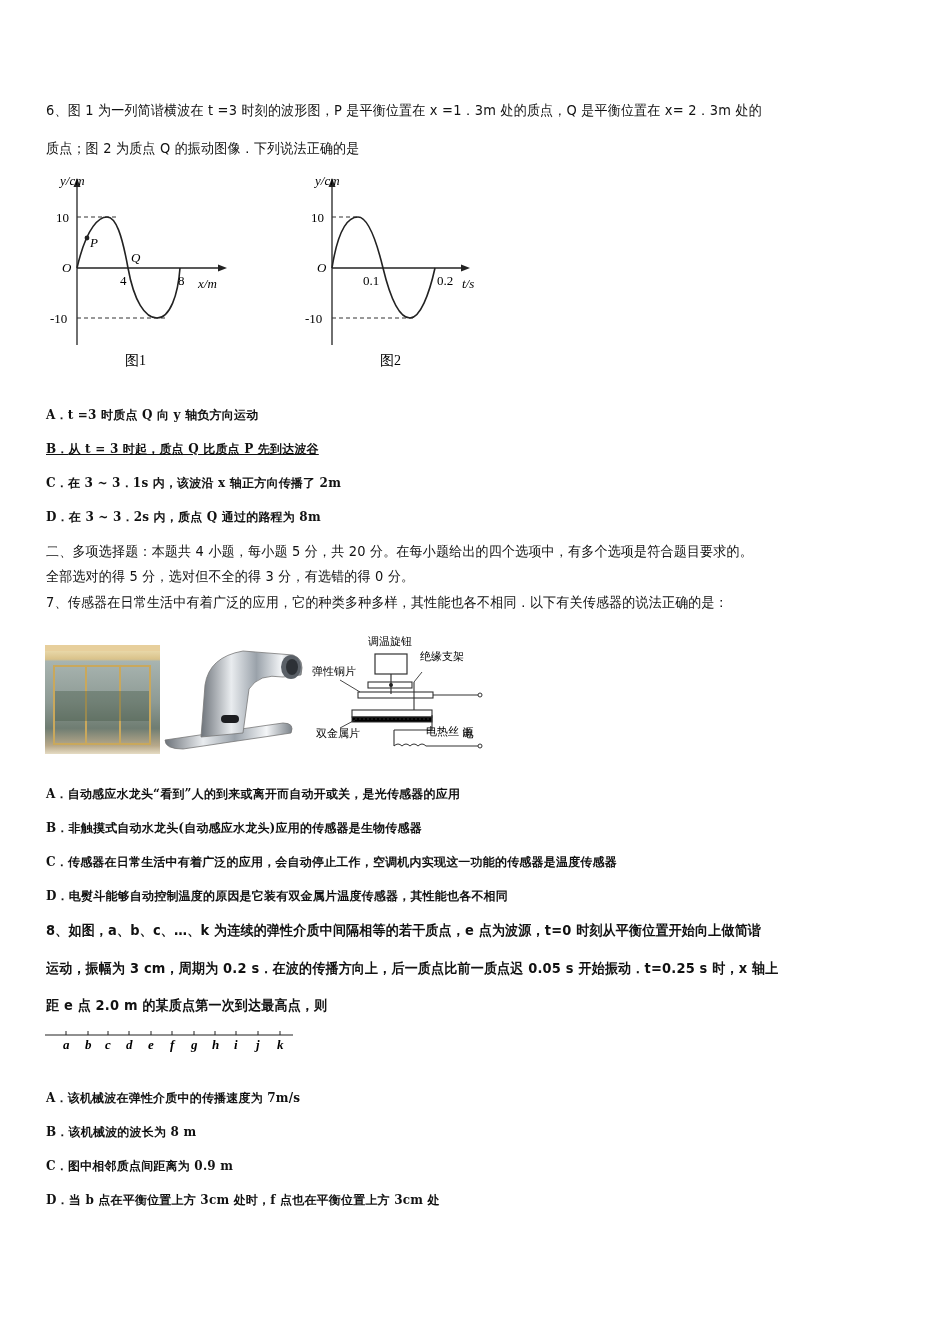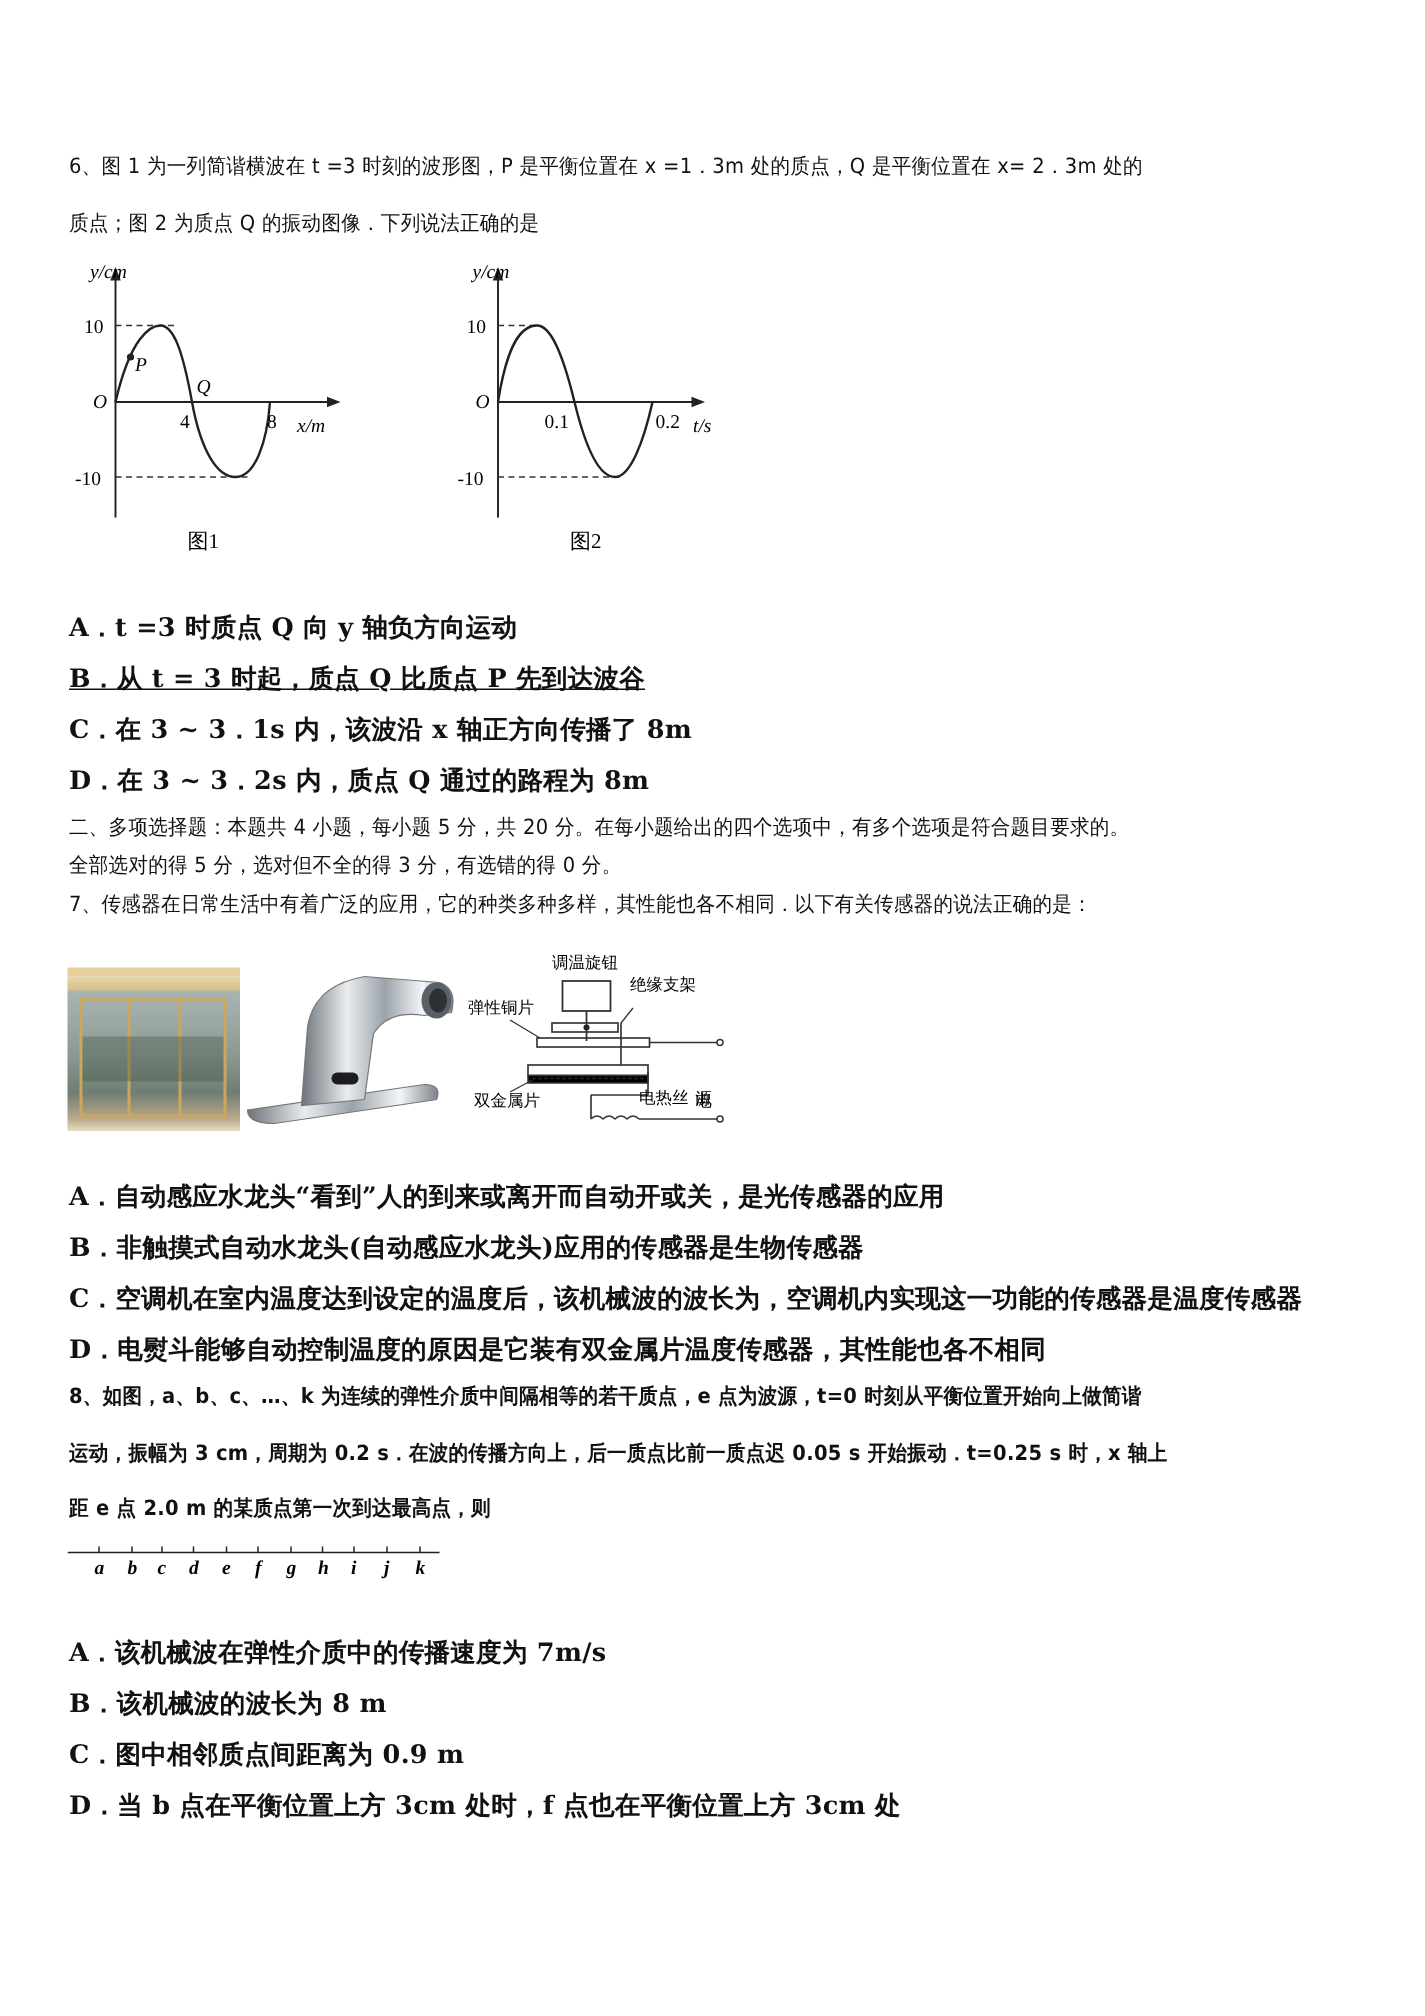--- a/index.html
+++ b/index.html
@@ -1,18 +1,18 @@
 <!DOCTYPE html>
 <html><head>
 <meta charset="utf-8">
 <style>
   html, body { margin: 0; padding: 0; background: #ffffff; }
   body { width: 950px; height: 1344px; position: relative; overflow: hidden;
          font-family: "DejaVu Serif", "Liberation Serif", serif; color: #111; }
-  .line { position: absolute; left: 46px; font-size: 17px; white-space: nowrap; letter-spacing: 0.2px; }
+  .line { position: absolute; left: 46px; font-size: 12px; white-space: nowrap; letter-spacing: 0.2px; }
   .bold { font-weight: bold; }
   .cond { font-family: "DejaVu Sans", "Liberation Sans", sans-serif; font-size: 14px; transform-origin: left center; transform: scaleX(0.93); }
   .fig { position: absolute; }
   .fig svg text { font-family: "Liberation Serif", "DejaVu Serif", serif; }
   .photo { position: absolute; }
 </style>
 </head>
 <body>
 
 <div class="line cond" style="top:102px;">6、图 1 为一列简谐横波在 t =3 时刻的波形图，P 是平衡位置在 x =1．3m 处的质点，Q 是平衡位置在 x= 2．3m 处的</div>
@@ -56,21 +56,21 @@
     <text x="12" y="97" font-size="13" font-style="italic">O</text>
     <text x="58" y="110" font-size="13">0.1</text>
     <text x="132" y="110" font-size="13">0.2</text>
     <text x="157" y="113" font-size="13" font-style="italic">t/s</text>
     <text x="75" y="190" font-size="14">图2</text>
   </svg>
 </div>
 
 <div class="line bold" style="top:407px;"><span>A．</span><span>t =3 时质点 Q 向 y 轴负方向运动</span></div>
 <div class="line bold" style="top:441px;text-decoration:underline;"><span>B．</span><span>从 t = 3 时起，质点 Q 比质点 P 先到达波谷</span></div>
-<div class="line bold" style="top:475px;"><span>C．</span><span>在 3 ~ 3．1s 内，该波沿 x 轴正方向传播了 8m</span></div>
+<div class="line bold" style="top:475px;"><span>C．</span><span>在 3 ~ 3．1s 内，该波沿 x 轴正方向传播了 2m</span></div>
 <div class="line bold" style="top:509px;"><span>D．</span><span>在 3 ~ 3．2s 内，质点 Q 通过的路程为 8m</span></div>
 
 <div class="line cond" style="top:543px;">二、多项选择题：本题共 4 小题，每小题 5 分，共 20 分。在每小题给出的四个选项中，有多个选项是符合题目要求的。</div>
 <div class="line cond" style="top:568px;">全部选对的得 5 分，选对但不全的得 3 分，有选错的得 0 分。</div>
 
 <div class="line cond" style="top:594px;">7、传感器在日常生活中有着广泛的应用，它的种类多种多样，其性能也各不相同．以下有关传感器的说法正确的是：</div>
 
 <div class="photo" style="left:45px; top:645px; width:115px; height:103px; background:linear-gradient(#e8d7a8 0%, #d9c28a 8%, #a8b4b0 10%, #8d9a94 50%, #6f7d72 75%, #b8a98a 92%, #e6dcc4 100%); border-top:6px solid #e7cf9c;">
   <div style="position:absolute; left:8px; top:14px; width:98px; height:80px; border:2px solid #c9a85c; box-sizing:border-box;"></div>
   <div style="position:absolute; left:40px; top:14px; width:2px; height:80px; background:#c9a85c;"></div>
@@ -123,21 +123,21 @@
     <text x="110" y="30" font-size="11" font-family="DejaVu Sans, sans-serif">绝缘支架</text>
     <text x="2" y="45" font-size="11" font-family="DejaVu Sans, sans-serif">弹性铜片</text>
     <text x="6" y="107" font-size="11" font-family="DejaVu Sans, sans-serif">双金属片</text>
     <text x="116" y="105" font-size="11" font-family="DejaVu Sans, sans-serif">电热丝</text>
     <text x="158" y="88" font-size="11" font-family="DejaVu Sans, sans-serif" writing-mode="tb">电源</text>
   </svg>
 </div>
 
 <div class="line bold" style="top:786px;"><span>A．</span><span>自动感应水龙头“看到”人的到来或离开而自动开或关，是光传感器的应用</span></div>
 <div class="line bold" style="top:820px;"><span>B．</span><span>非触摸式自动水龙头(自动感应水龙头)应用的传感器是生物传感器</span></div>
-<div class="line bold" style="top:854px;"><span>C．</span><span>空调机在室内温度达到设定的温度后，该机械波的波长为，空调机内实现这一功能的传感器是温度传感器</span></div>
+<div class="line bold" style="top:854px;"><span>C．</span><span>传感器在日常生活中有着广泛的应用，会自动停止工作，空调机内实现这一功能的传感器是温度传感器</span></div>
 <div class="line bold" style="top:888px;"><span>D．</span><span>电熨斗能够自动控制温度的原因是它装有双金属片温度传感器，其性能也各不相同</span></div>
 
 <div class="line cond bold" style="top:922px;">8、如图，a、b、c、…、k 为连续的弹性介质中间隔相等的若干质点，e 点为波源，t=0 时刻从平衡位置开始向上做简谐</div>
 <div class="line cond bold" style="top:960px;">运动，振幅为 3 cm，周期为 0.2 s．在波的传播方向上，后一质点比前一质点迟 0.05 s 开始振动．t=0.25 s 时，x 轴上</div>
 <div class="line cond bold" style="top:997px;">距 e 点 2.0 m 的某质点第一次到达最高点，则</div>
 
 <div class="fig" style="left:45px; top:1030px; width:250px; height:25px;">
   <svg width="250" height="25" viewBox="0 0 250 25">
     <line x1="0" y1="5" x2="248" y2="5" stroke="#222" stroke-width="1.1"></line>
     <g stroke="#222" stroke-width="1">

